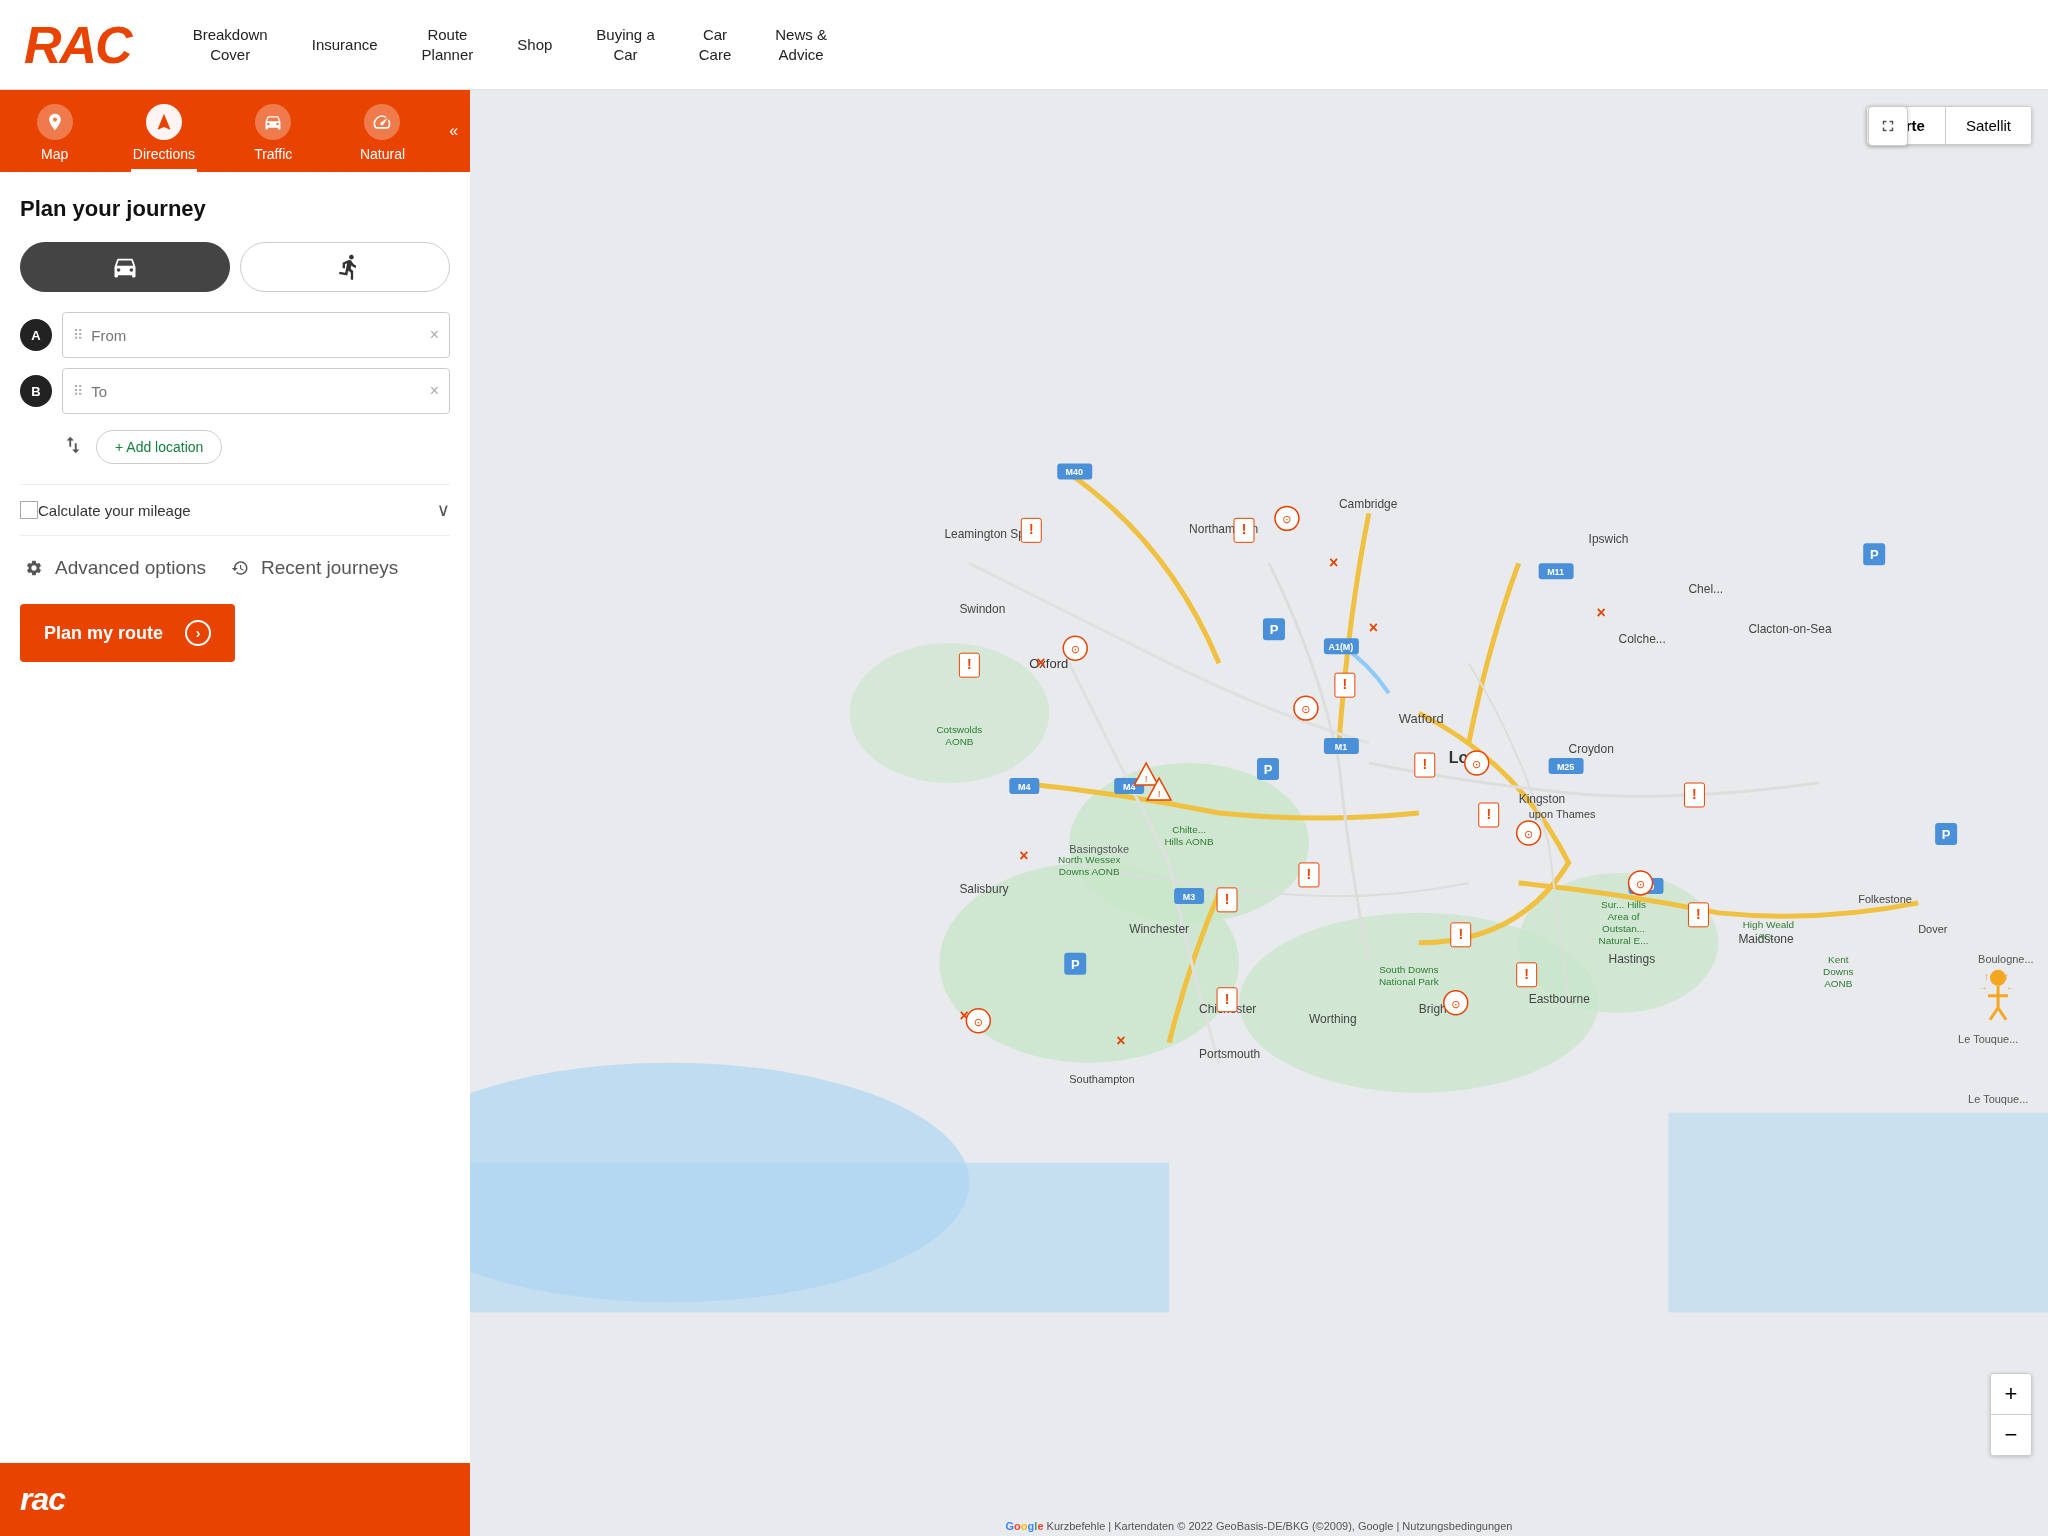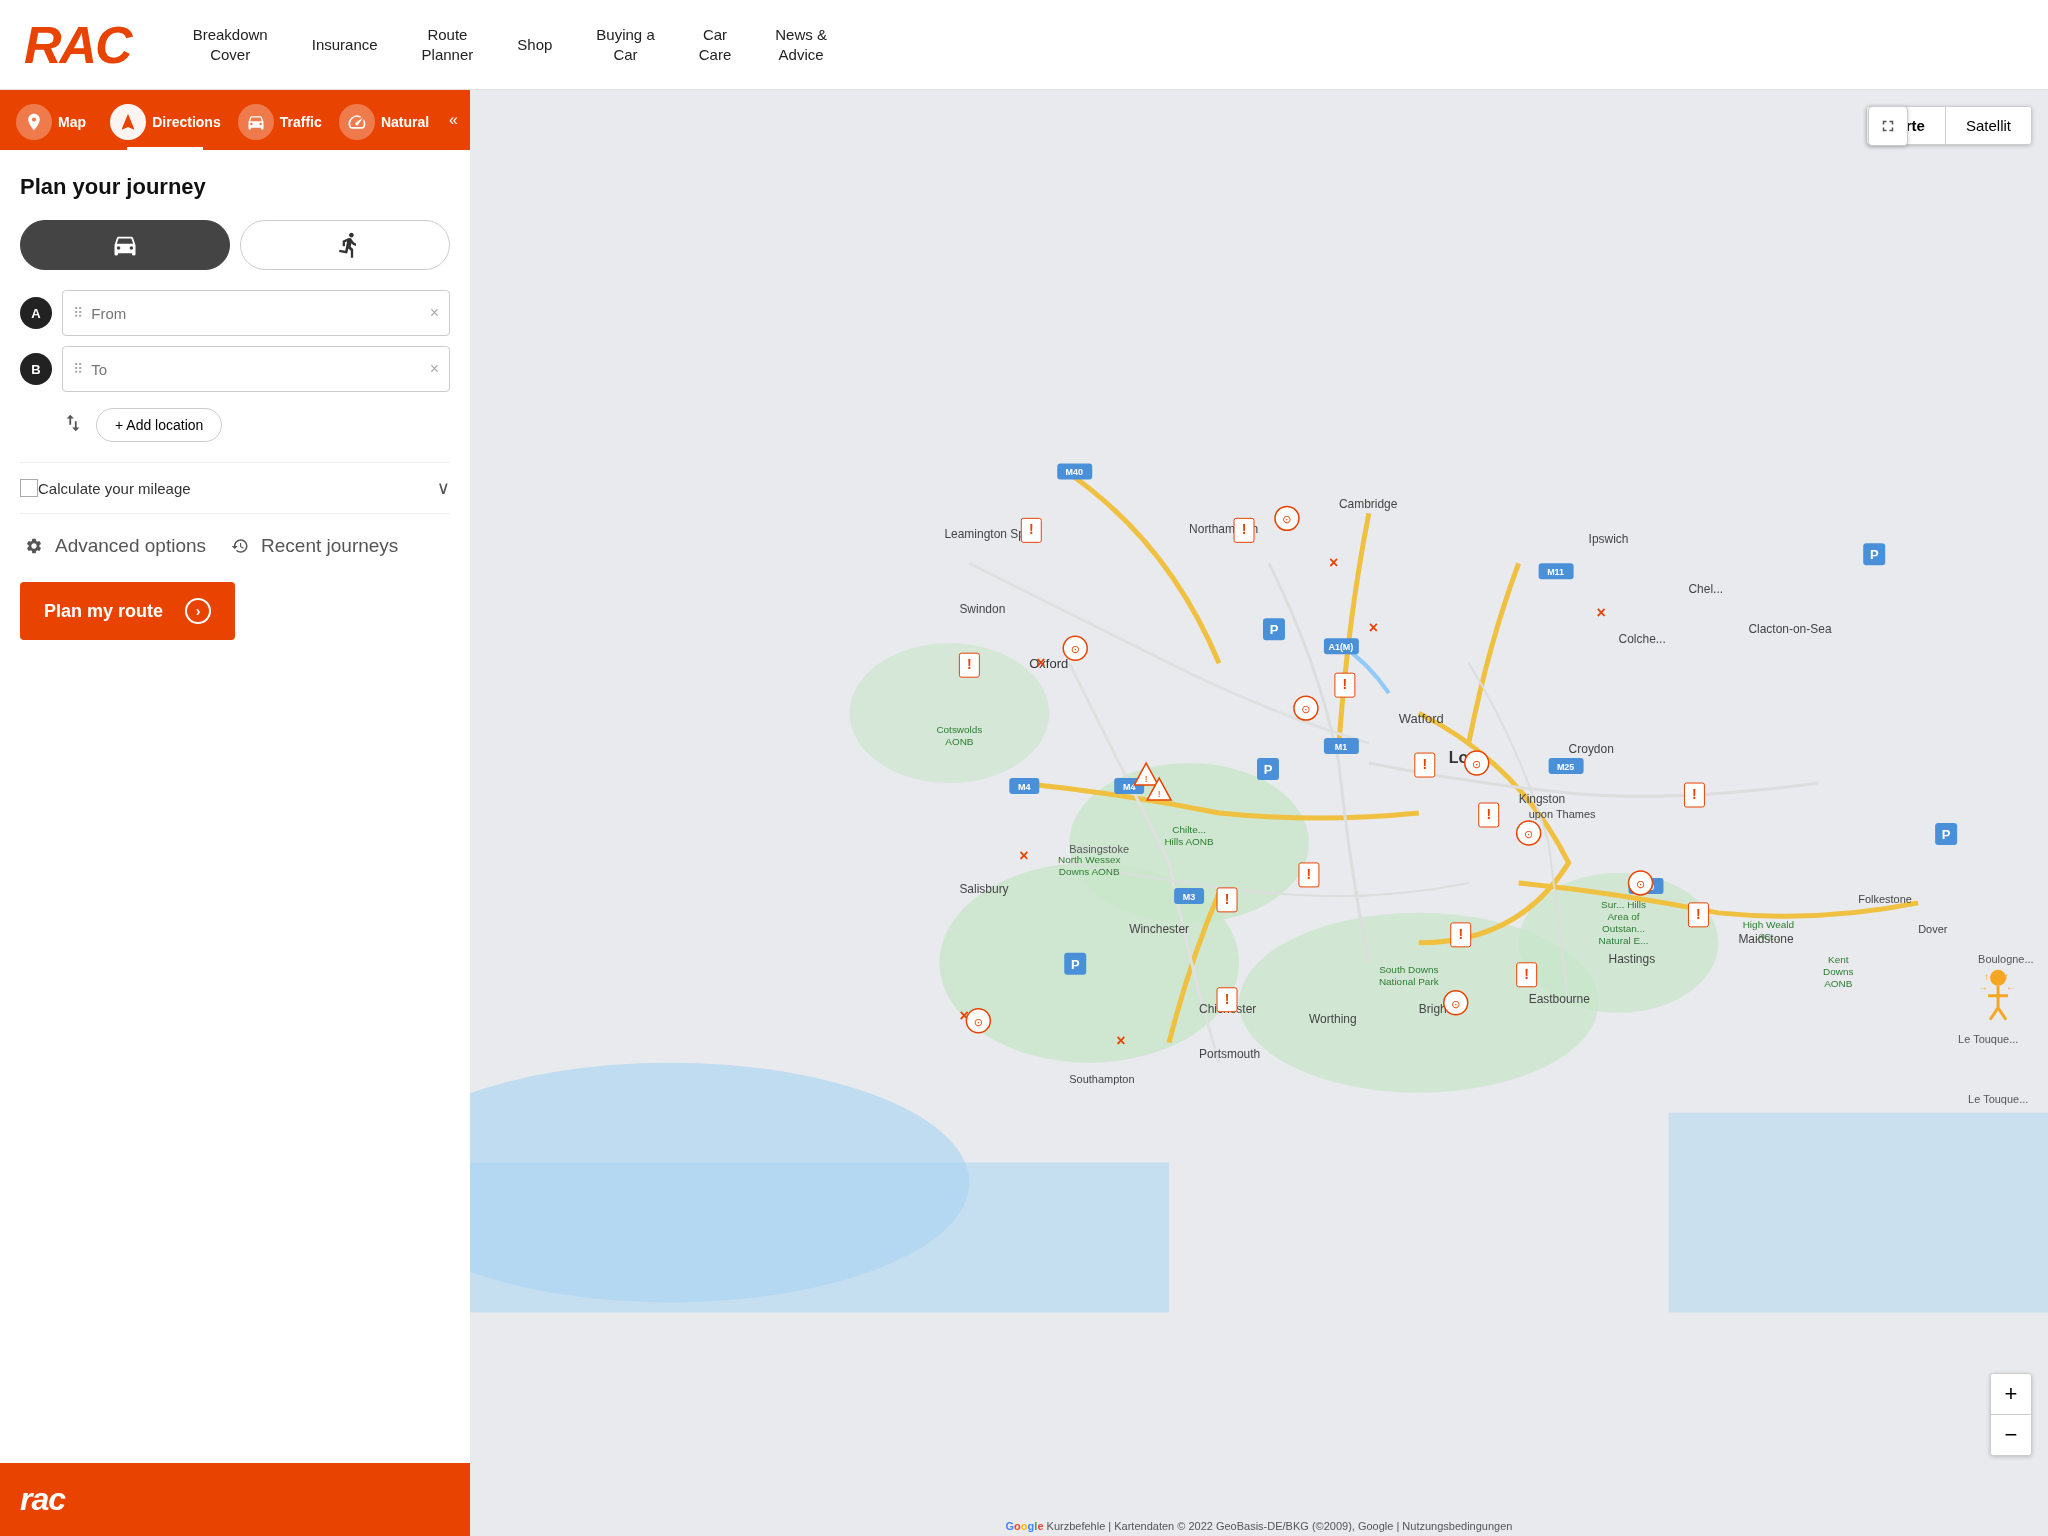--- a/index.html
+++ b/index.html
@@ -62,28 +62,28 @@
     
     .tab-bar {
       background: #e84300;
       display: flex;
       align-items: stretch;
       position: relative;
     }
     .tab-item {
       flex: 1;
       display: flex;
-      flex-direction: row;
+      flex-direction: column;
       align-items: center;
       justify-content: center;
       padding: 14px 8px 10px;
       color: #fff;
       cursor: pointer;
       font-size: 14px;
-      font-weight: 700;
+      font-weight: 400;
       gap: 6px;
       position: relative;
     }
     .tab-item.active::after {
       content: '';
       position: absolute;
       bottom: 0;
       left: 20%;
       right: 20%;
       height: 3px;
@@ -221,21 +221,21 @@
       font-size: 20px;
       color: #555;
     }
     .add-location-btn {
       background: #fff;
       border: 1.5px solid #ccc;
       border-radius: 30px;
       padding: 8px 18px;
       font-size: 14px;
       cursor: pointer;
-      color: #000000;
+      color: #15803d;
     }
 
     
     .mileage-row {
       display: flex;
       align-items: center;
       justify-content: space-between;
       padding: 14px 0;
       border-top: 1px solid #eee;
       border-bottom: 1px solid #eee;

